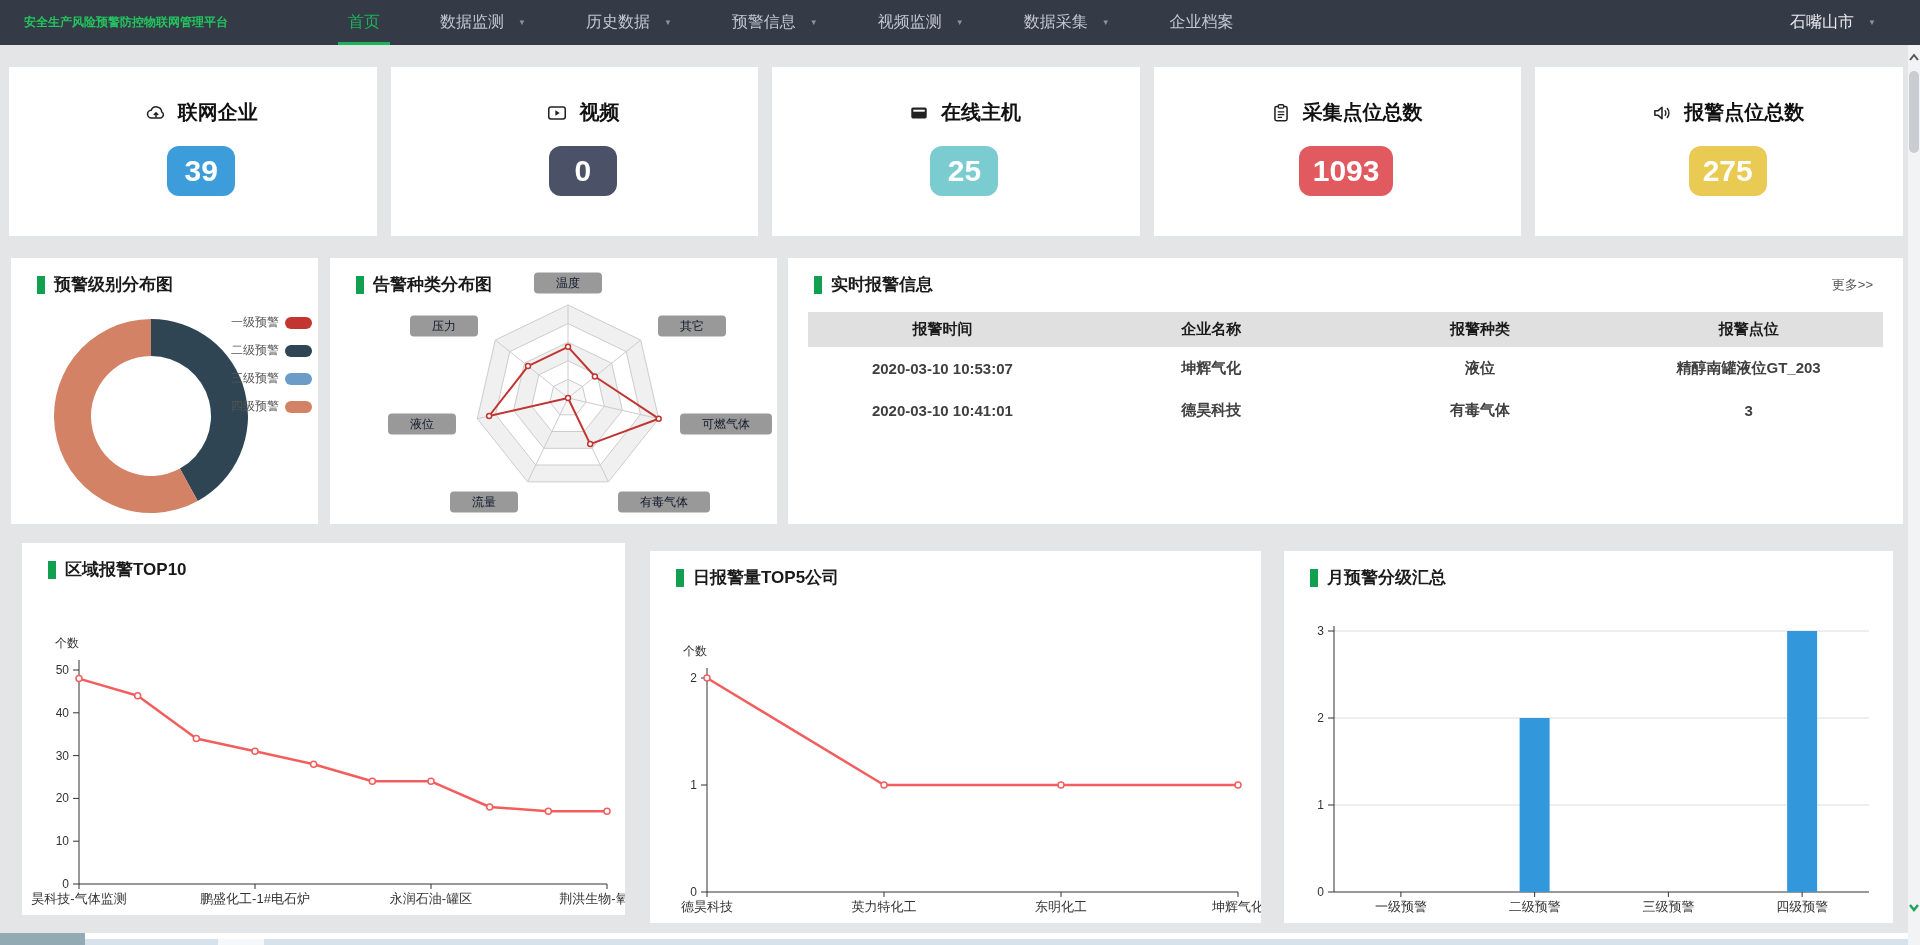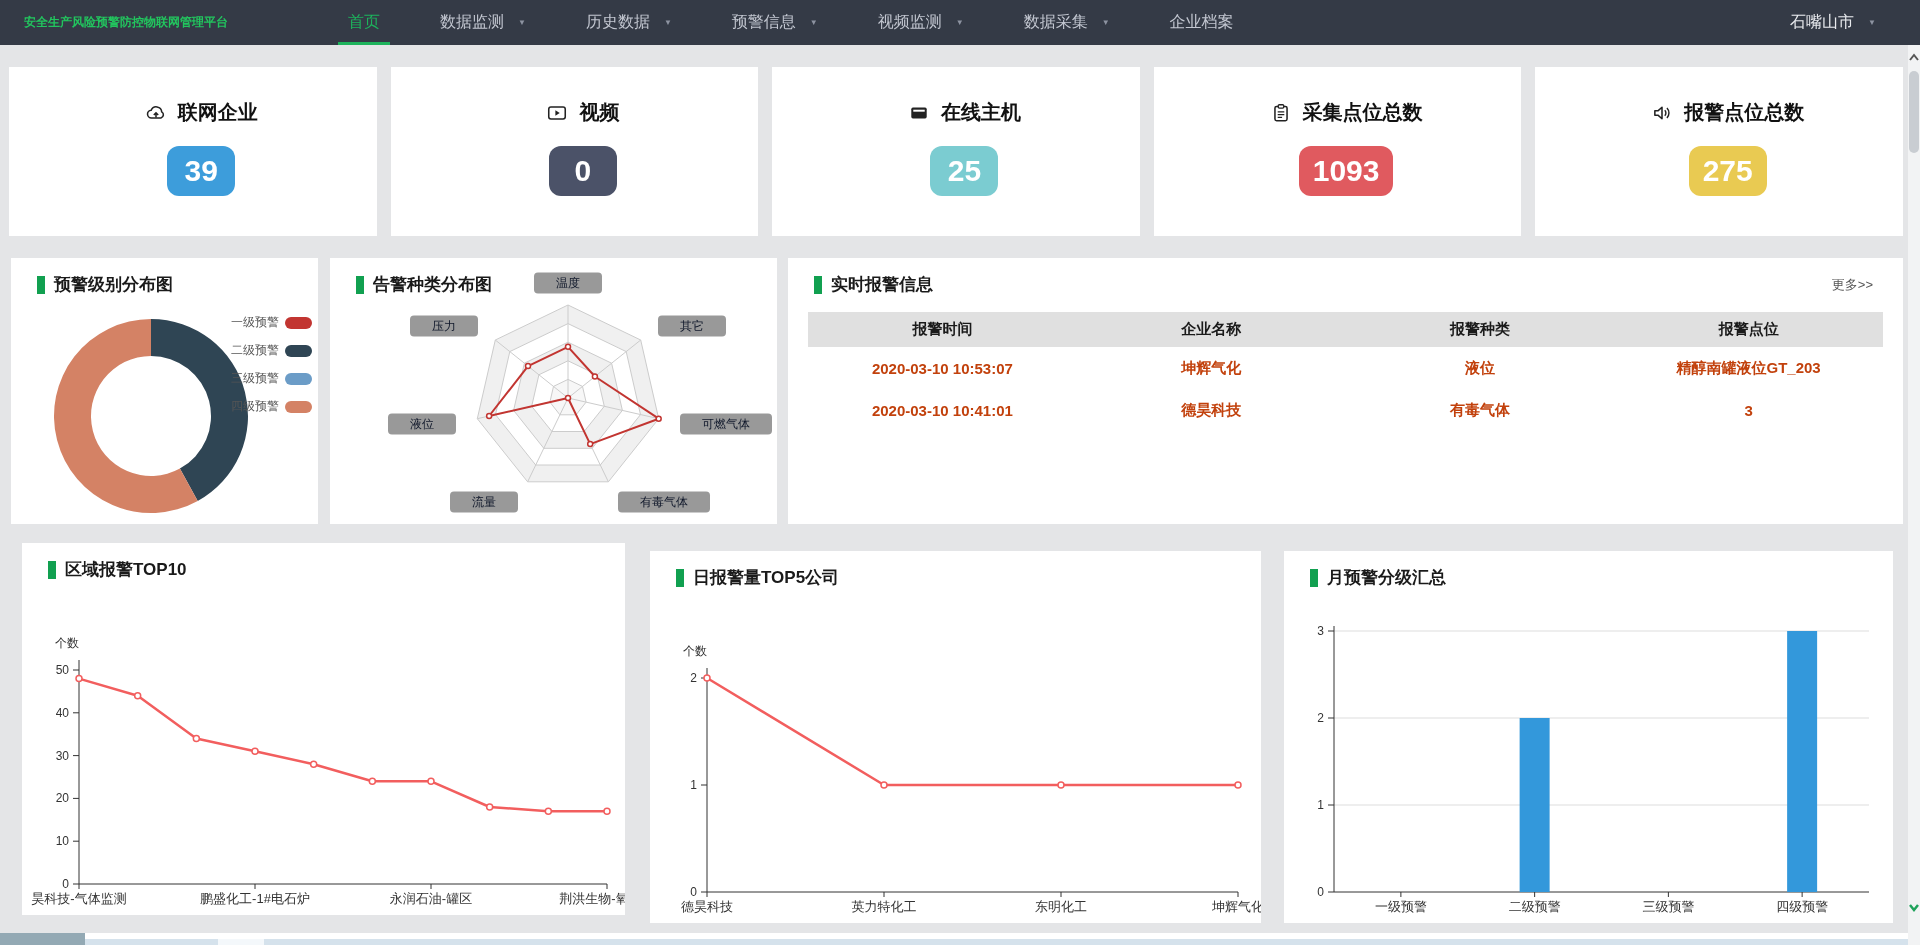--- a/index.html
+++ b/index.html
@@ -45,21 +45,21 @@
   .lg-row{display:flex;align-items:center;justify-content:flex-end;margin-bottom:11px;}
   .lg-text{font-size:12px;color:#555;margin-right:6px;}
   .lg-swatch{width:27px;height:12px;border-radius:6px;display:inline-block;}
   
   .radar-label{position:absolute;background:#999;color:#0f172a;font-size:12px;padding:2px 22px;
                border-radius:4px;white-space:nowrap;z-index:2;}
   
   .more{position:absolute;top:18px;right:30px;font-size:13px;color:#555;cursor:pointer;z-index:2;}
   .rt-table{position:absolute;top:54px;left:20px;width:1075px;border-collapse:collapse;table-layout:fixed;}
   .rt-table th{background:#e0e0e0;height:33px;font-size:15px;font-weight:bold;color:#1a1a1a;text-align:center;}
-  .rt-table td{height:40px;font-size:15px;font-weight:600;color:#c2410c;text-align:center;}
+  .rt-table td{height:40px;font-size:15px;font-weight:600;color:#404040;text-align:center;}
   
   .vscroll{position:absolute;right:0;top:45px;width:12px;height:900px;background:#f2f3f4;}
   .vscroll .thumb{position:absolute;left:1px;top:26px;width:10px;height:82px;background:#c9cdd2;border-radius:5px;}
   .vscroll svg{position:absolute;left:0;}
   .hscroll{position:absolute;left:0;bottom:0;width:1908px;height:12px;background:#fff;}
   .hscroll .track{position:absolute;left:0;bottom:0;width:100%;height:6px;background:#d5e2ec;}
   .hscroll .cap{position:absolute;left:0;bottom:0;width:85px;height:12px;background:#93a9b4;}
   .hscroll .thumb{position:absolute;left:218px;bottom:0;width:46px;height:6px;background:#f4f8fb;}
   text{font-family:"Liberation Sans","DejaVu Sans",sans-serif;}
 </style>

